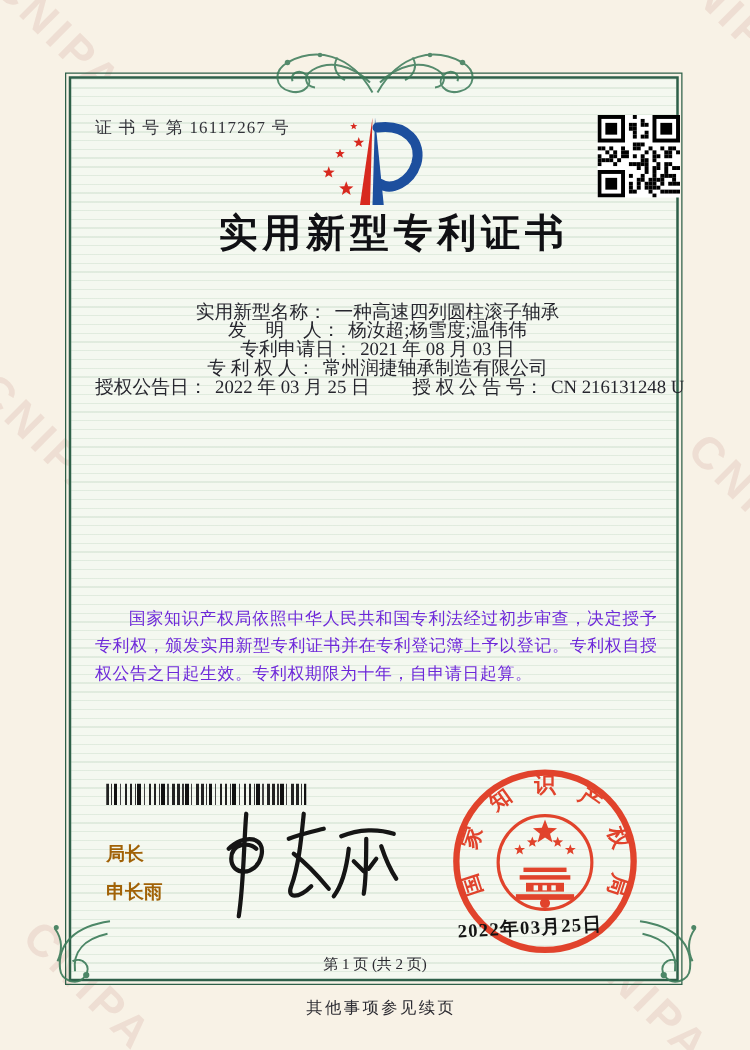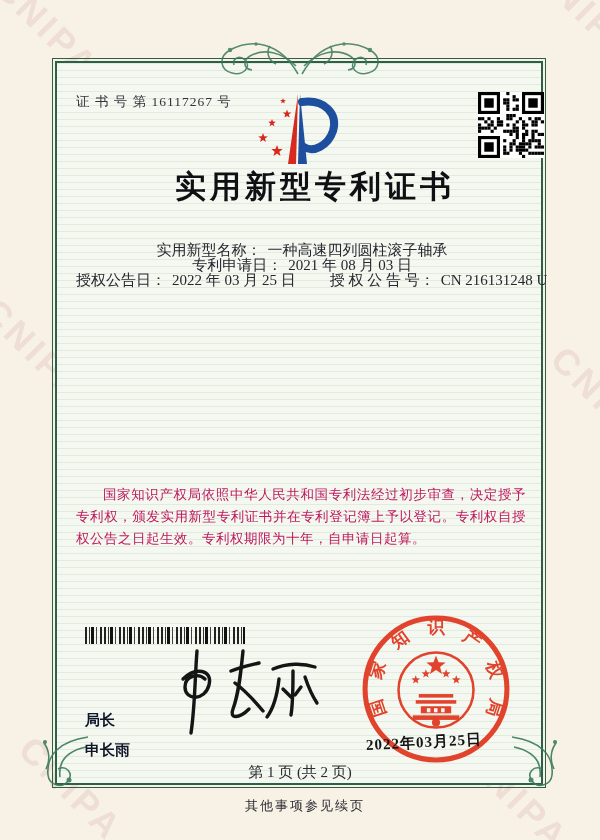--- a/index.html
+++ b/index.html
@@ -40,40 +40,40 @@
   .qr{position:absolute; left:478px; top:92px; width:66px; height:66px; background:#fff;}
   .title{
     position:absolute; left:0; right:0; top:166px; margin:0; text-align:center;
     font-size:31px; font-weight:700; letter-spacing:4px; color:#101014;padding-left:30px;
   }
   .fields{position:absolute; left:76px; top:243px; width:452px; display:flex; flex-direction:column; text-align:center;}
   .frow{font-size:15px; line-height:15px; white-space:nowrap; color:#26262e;}
   .frow .lab{color:#26262e;}
   .frow .val{margin-left:6px;}
   .frow .lab2{margin-left:34px;}
-  .paras{position:absolute; left:76px; top:484px; width:450px; font-size:13.5px; line-height:22px; color:#be185d;}
+  .paras{position:absolute; left:76px; top:484px; width:450px; font-size:13.5px; line-height:22px; color:#6d28d9;}
   .paras p{margin:0; text-indent:2em; text-align:justify; letter-spacing:0.5px;}
   .barcode{
     position:absolute; left:85px; top:627px; width:160px; height:17px;
     background:repeating-linear-gradient(90deg,
       #222 0 2px, transparent 2px 4px,
       #333 4px 5px, transparent 5px 6px,
       #111 6px 9px, transparent 9px 11px,
       #444 11px 12px, transparent 12px 15px,
       #222 15px 17px, transparent 17px 19px);
   }
-  .signer{position:absolute; left:85px; top:674px; font-size:15px; font-weight:700; color:#0f172a;margin-top:37px;}
+  .signer{position:absolute; left:85px; top:674px; font-size:15px; font-weight:700; color:#a16207;}
   .signer div{margin-bottom:11px;}
   .signature{position:absolute; left:155px; top:645px; width:165px; height:95px;}
   .seal{position:absolute; left:360px; top:613px; width:152px; height:152px; opacity:0.95;}
   .seal-date{
     position:absolute; left:366px; top:733px; font-size:15px; font-weight:600;
     color:#141414; transform:rotate(-3deg); letter-spacing:1px; z-index:5;
   }
-  .page-num{position:absolute; left:0; right:0; top:763px; text-align:center; font-size:15px; color:#2a2a30;}
+  .page-num{position:absolute; left:0; right:0; top:763px; text-align:center; font-size:12px; color:#2a2a30;}
   .cont-note{position:absolute; left:10px; right:0; top:797px; text-align:center; font-size:13px; color:#2a2a30; letter-spacing:2px;}
   .orn{position:absolute; pointer-events:none;}
   .orn-top{left:210px; top:36px; width:180px; height:46px;}
   .orn-bl{left:36px;  top:733px; width:56px; height:58px;}
   .orn-br{left:508px; top:733px; width:56px; height:58px; transform:scale(-1,1);}
 </style>
 </head>
 <body>
 
 <div class="page">
@@ -261,21 +261,27 @@
       <rect x="2" y="16" width="3" height="3" fill="#000"></rect>
     </svg>
 
   <h1 class="title">实用新型专利证书</h1>
 
   <div class="fields">
     <div class="frow">
       <span class="lab">实用新型名称：</span><span class="val">一种高速四列圆柱滚子轴承</span>
     </div>
     <div class="frow">
+      <span class="lab">发　明　人：</span><span class="val">杨汝超;杨雪度;温伟伟</span>
+    </div>
+    <div class="frow">
       <span class="lab">专利申请日：</span><span class="val">2021 年 08 月 03 日</span>
+    </div>
+    <div class="frow">
+      <span class="lab">专 利 权 人：</span><span class="val">常州润捷轴承制造有限公司</span>
     </div>
     <div class="frow">
       <span class="lab">授权公告日：</span><span class="val">2022 年 03 月 25 日</span><span class="lab lab2">授 权 公 告 号：</span><span class="val">CN 216131248 U</span>
     </div>
   </div>
 
   <div class="paras">
     <p>国家知识产权局依照中华人民共和国专利法经过初步审查，决定授予专利权，颁发实用新型专利证书并在专利登记簿上予以登记。专利权自授权公告之日起生效。专利权期限为十年，自申请日起算。</p>
   </div>
 

